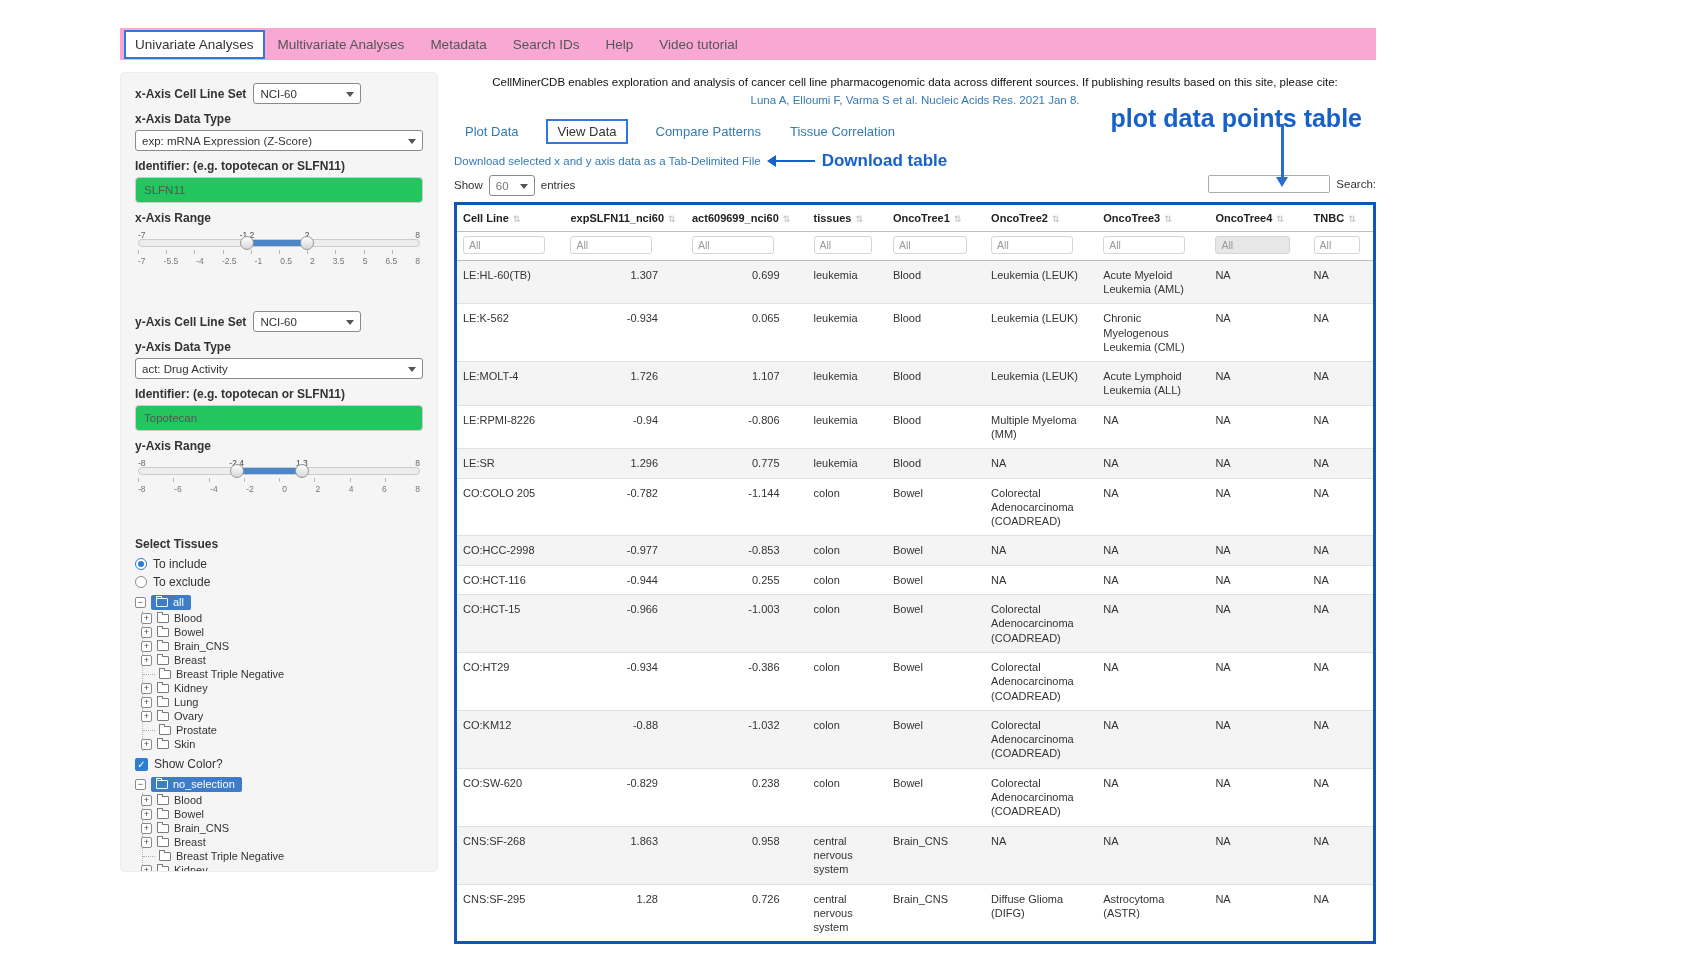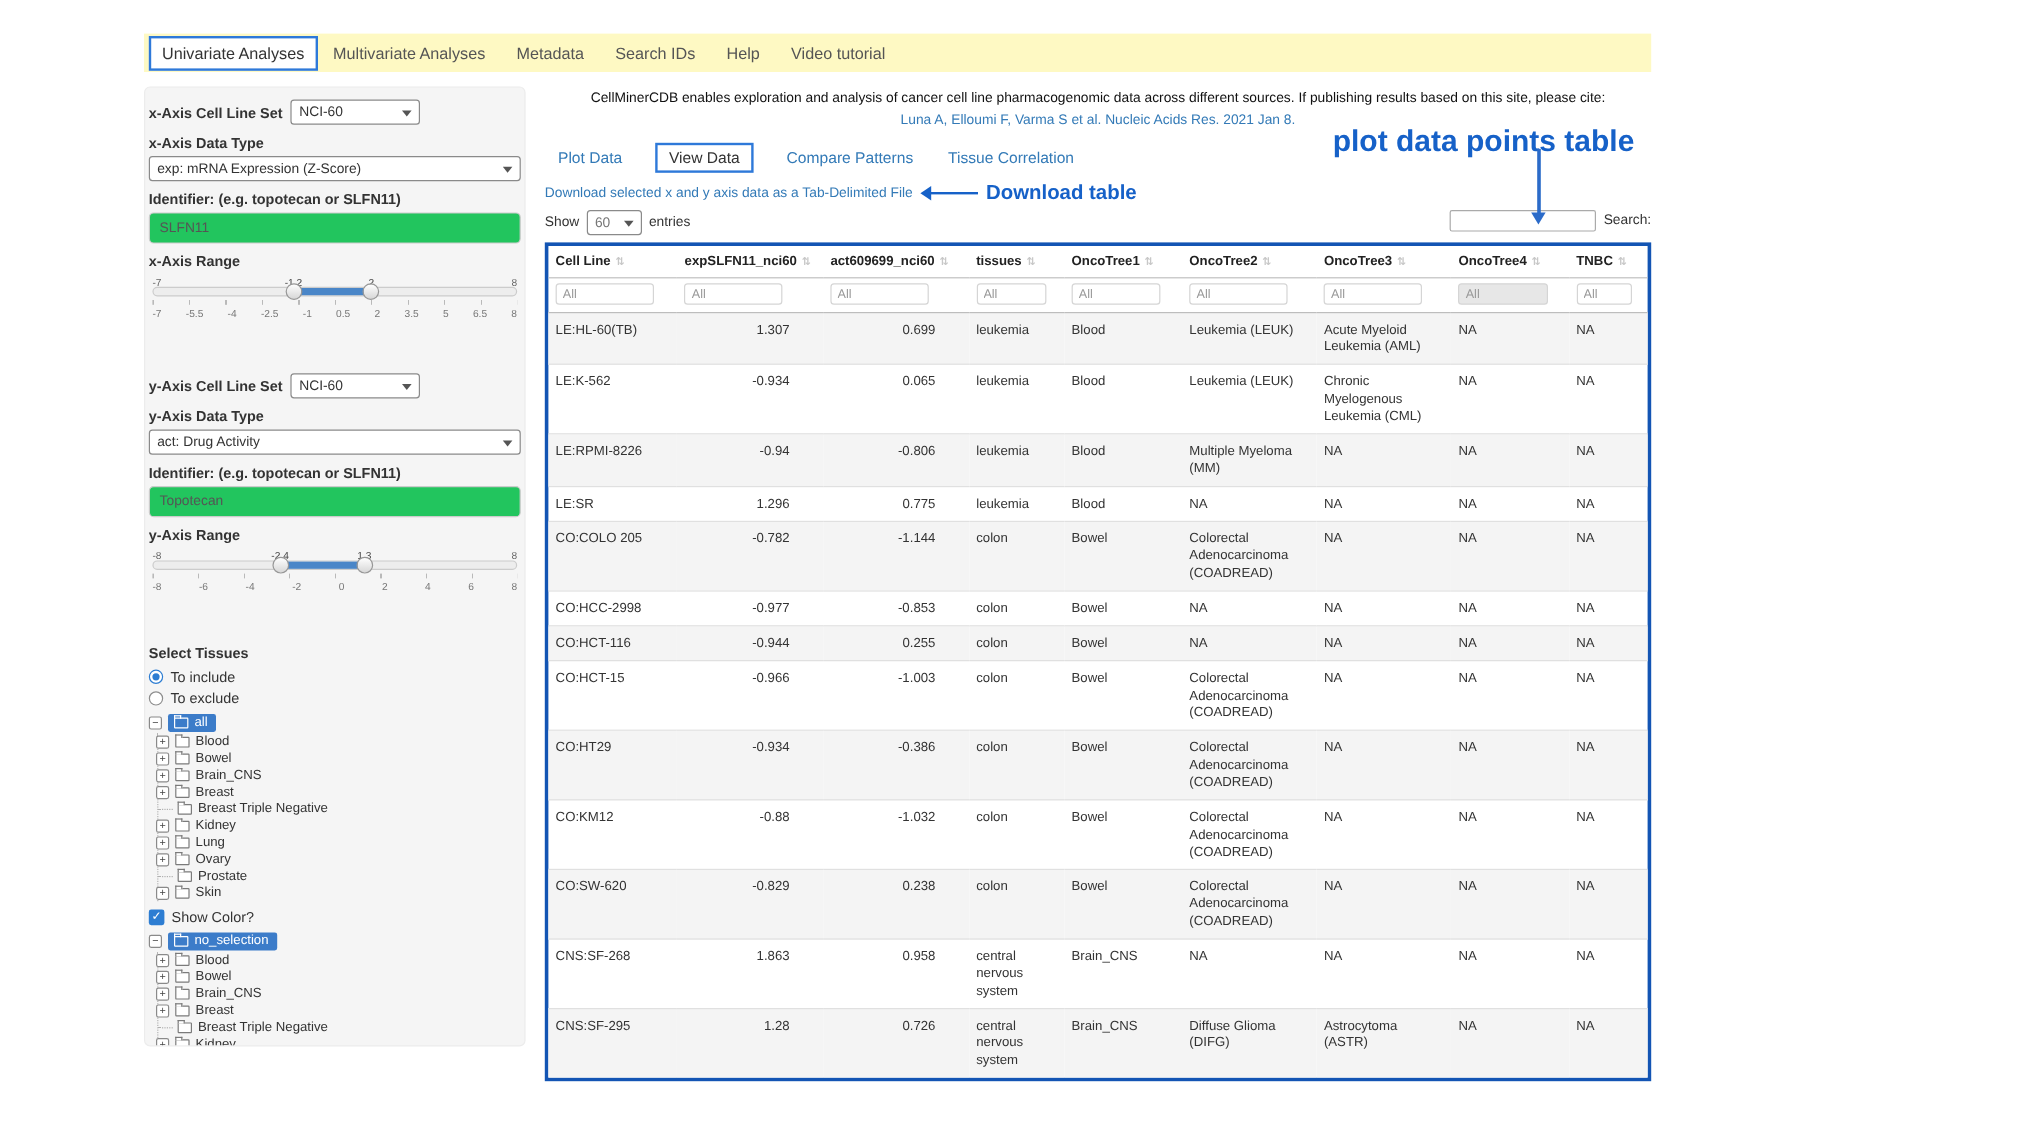--- a/index.html
+++ b/index.html
@@ -4,29 +4,29 @@
 <style>
   * { box-sizing: border-box; }
   html,body { margin:0; padding:0; }
   body {
     width:1700px; height:956px; background:#fff; overflow:hidden;
     font-family:"Liberation Sans","DejaVu Sans",sans-serif; color:#333;
   }
   .page { margin:28px 0 0 120px; width:1256px; }
 
   
-  .topnav { display:flex; align-items:center; background:#fef9c3; height:32px; padding:0 4px; }
+  .topnav { display:flex; align-items:center; background:#f9a8d4; height:32px; padding:0 4px; }
   .nav-item { padding:6px 13px; font-size:13.5px; color:#555; cursor:pointer; white-space:nowrap; }
   .nav-item.active { background:#fff; border:2px solid #2e79d9; color:#333; padding:5px 9px; }
 
   .content-row { display:flex; margin-top:12px; align-items:flex-start; }
 
   
   .sidebar { width:318px; flex-shrink:0; background:#f5f5f5; border:1px solid #ececec;
-             border-radius:5px; padding:10px 3px; height:800px; overflow:hidden; }
+             border-radius:5px; padding:10px 14px; height:800px; overflow:hidden; }
   .fld-label { font-size:12px; font-weight:bold; color:#333; margin:8px 0 4px; }
   .inline-row { display:flex; align-items:center; gap:7px; margin:0 0 4px; }
   .inline-row .fld-label { margin:0; }
   .fake-select { position:relative; border:1px solid #8a8a8a; border-radius:3px; background:#fff;
                  font-size:11.5px; color:#333; padding:2px 20px 2px 6px; height:21px; line-height:16px; }
   .fake-select::after { content:""; position:absolute; right:6px; top:8px;
                  border-left:4px solid transparent; border-right:4px solid transparent; border-top:5px solid #555; }
   .sel-small { min-width:108px; }
   .sel-full { width:100%; }
   .text-input { width:100%; border:1px solid #ccc; border-radius:4px; height:26px; padding:3px 8px;
@@ -475,20 +475,31 @@
                 <td class="num">-0.934</td>
                 <td class="num">0.065</td>
                 <td>leukemia</td>
                 <td>Blood</td>
                 <td>Leukemia (LEUK)</td>
                 <td>Chronic Myelogenous Leukemia (CML)</td>
                 <td>NA</td>
                 <td>NA</td>
               </tr>
 
+              <tr class="data-row">
+                <td>LE:MOLT-4</td>
+                <td class="num">1.726</td>
+                <td class="num">1.107</td>
+                <td>leukemia</td>
+                <td>Blood</td>
+                <td>Leukemia (LEUK)</td>
+                <td>Acute Lymphoid Leukemia (ALL)</td>
+                <td>NA</td>
+                <td>NA</td>
+              </tr>
 
               <tr class="data-row">
                 <td>LE:RPMI-8226</td>
                 <td class="num">-0.94</td>
                 <td class="num">-0.806</td>
                 <td>leukemia</td>
                 <td>Blood</td>
                 <td>Multiple Myeloma (MM)</td>
                 <td>NA</td>
                 <td>NA</td>

